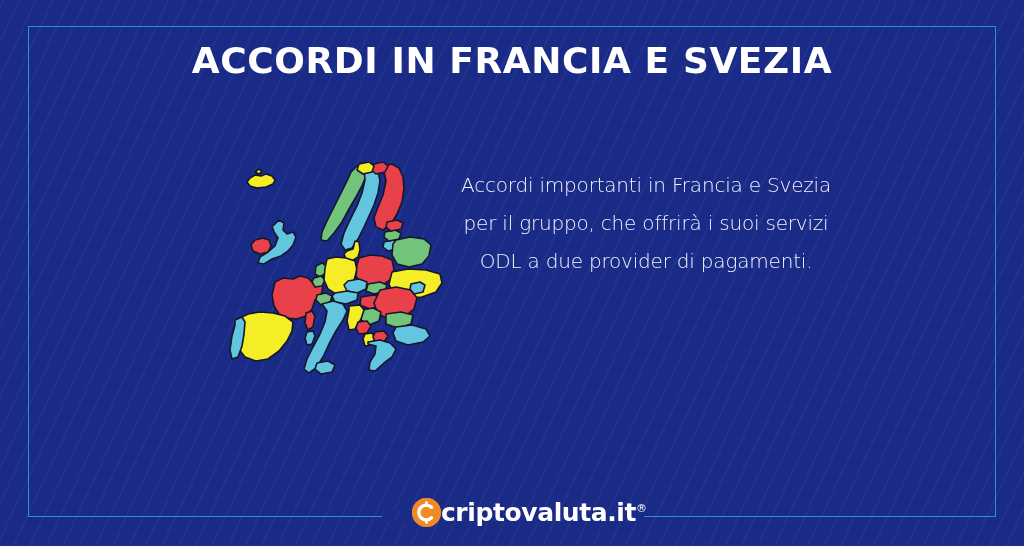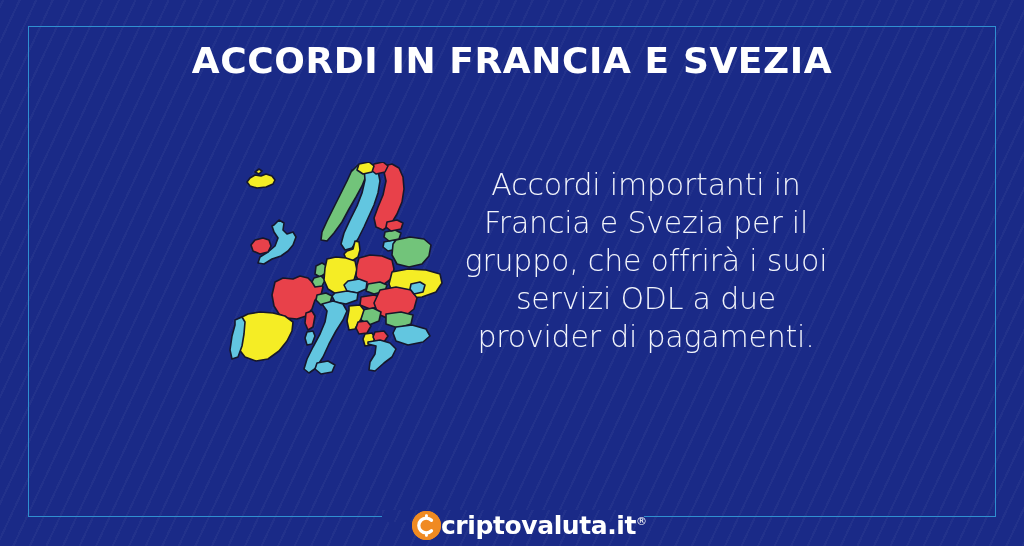--- a/index.html
+++ b/index.html
@@ -70,29 +70,29 @@
 
   
   #body-copy {
     position:absolute;
     left:452px; top:166px;
     width:388px;
     text-align:center;
     color:#f2f4fb;
     font-family:"DejaVu Sans", sans-serif;
     font-weight:300;
-    font-size:30px;
+    font-size:20px;
     line-height:38px;
     letter-spacing:-0.2px;
   }
 
   
   #logo {
     position:absolute;
-    left:0; right:0; bottom:1px;
+    left:0; right:0; bottom:14px;
     height:40px;
     display:flex;
     align-items:center;
     justify-content:center;
     margin-left:35px;
   }
   #coin {
     width:29px; height:29px; flex:0 0 29px;
     border-radius:50%;
     background:#f08a22;

